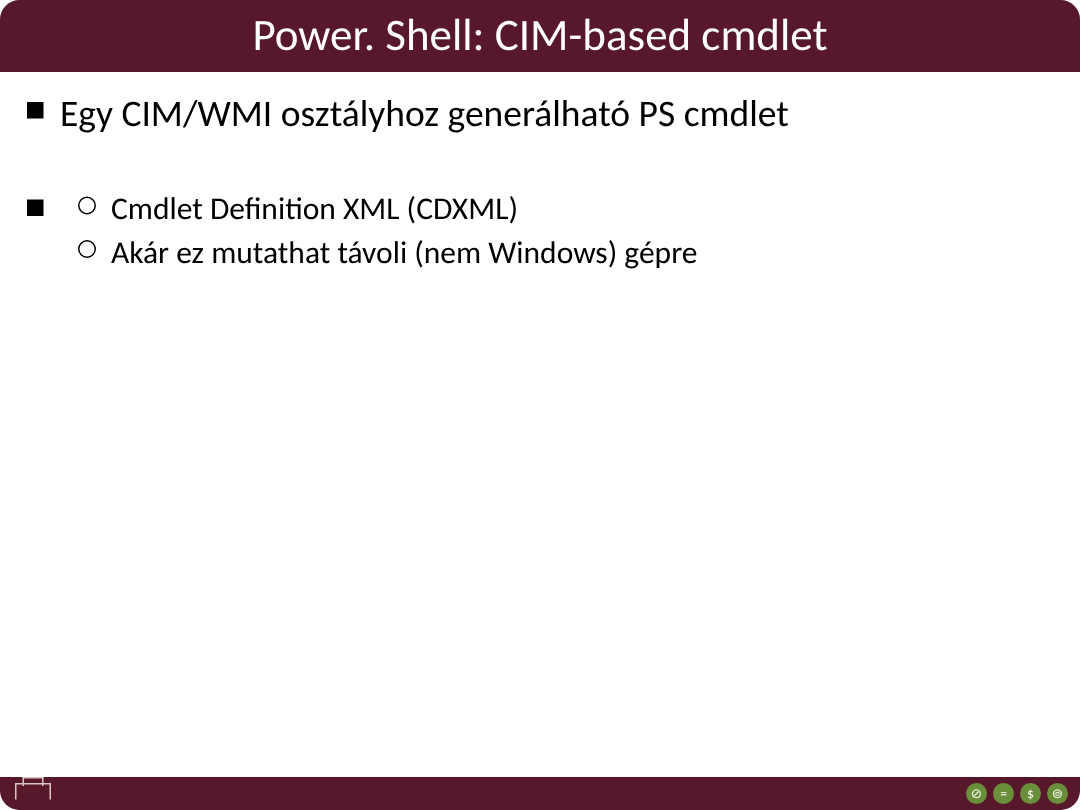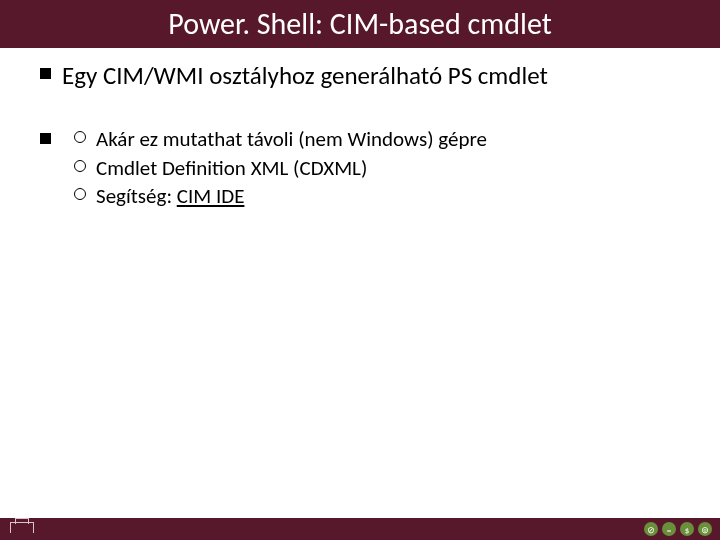--- a/index.html
+++ b/index.html
@@ -1,19 +1,19 @@
 <!DOCTYPE html>
 <html><head>
 <meta charset="utf-8">
 <style>
   html,body{margin:0;padding:0;width:720px;height:540px;font-family:Calibri,Arial,sans-serif;background:#fff;color:#000;}
-  .slide{position:relative;width:720px;height:540px;overflow:hidden;}
+  .slide{position:relative;width:720px;height:540px;overflow:hidden;border-radius:13px;}
   .title-bar{background:#58182b;color:#fff;height:48px;line-height:48px;font-size:30px;text-align:center;font-family:Calibri,Arial,sans-serif;}
   .title-bar span{display:inline-block;}
-  .content{padding:12px 22px 0 34px;}
+  .content{padding:12px 22px 0 12px;}
   ul.lvl1{list-style:none;padding:0;margin:0;}
   ul.lvl1>li{position:relative;padding-left:28px;margin-bottom:34px;font-size:25px;line-height:1.25;}
   ul.lvl1>li:before{content:"";position:absolute;left:6px;top:8px;width:11px;height:11px;background:#000;}
   ul.lvl2{list-style:none;padding:0;margin:6px 0 0 10px;}
   ul.lvl2>li{position:relative;padding-left:24px;font-size:21px;line-height:1.35;}
   ul.lvl2>li:before{content:"";position:absolute;left:2px;top:6px;width:10px;height:10px;border:1px solid #000;border-radius:50%;background:#fff;}
   .mono{font-family:Consolas,"Courier New",monospace;}
   .link{text-decoration:underline;}
   .footer{position:absolute;left:0;bottom:0;width:720px;height:22px;background:#58182b;}
   .pagewrap{position:absolute;left:50%;bottom:6px;transform:translateX(-50%);}
@@ -37,27 +37,24 @@
     <ul class="lvl1">
 
       <li>
         <span>Egy CIM/WMI osztályhoz generálható PS cmdlet</span>
       </li>
 
 
       <li>
         <ul class="lvl2">
           <li>
-            <span>Akár ez mutathat távoli (nem Windows) gépre</span>
-          </li>
-          <li>
             <span>Cmdlet Definition XML (CDXML)</span>
           </li>
           <li>
-            <span>Segítség: </span><span class="link">CIM IDE</span>
+            <span>Akár ez mutathat távoli (nem Windows) gépre</span>
           </li>
         </ul>
       </li>
 
     </ul>
   </div>
 
   <div class="pagewrap">
     <span class="pagebox">23</span>
   </div>

